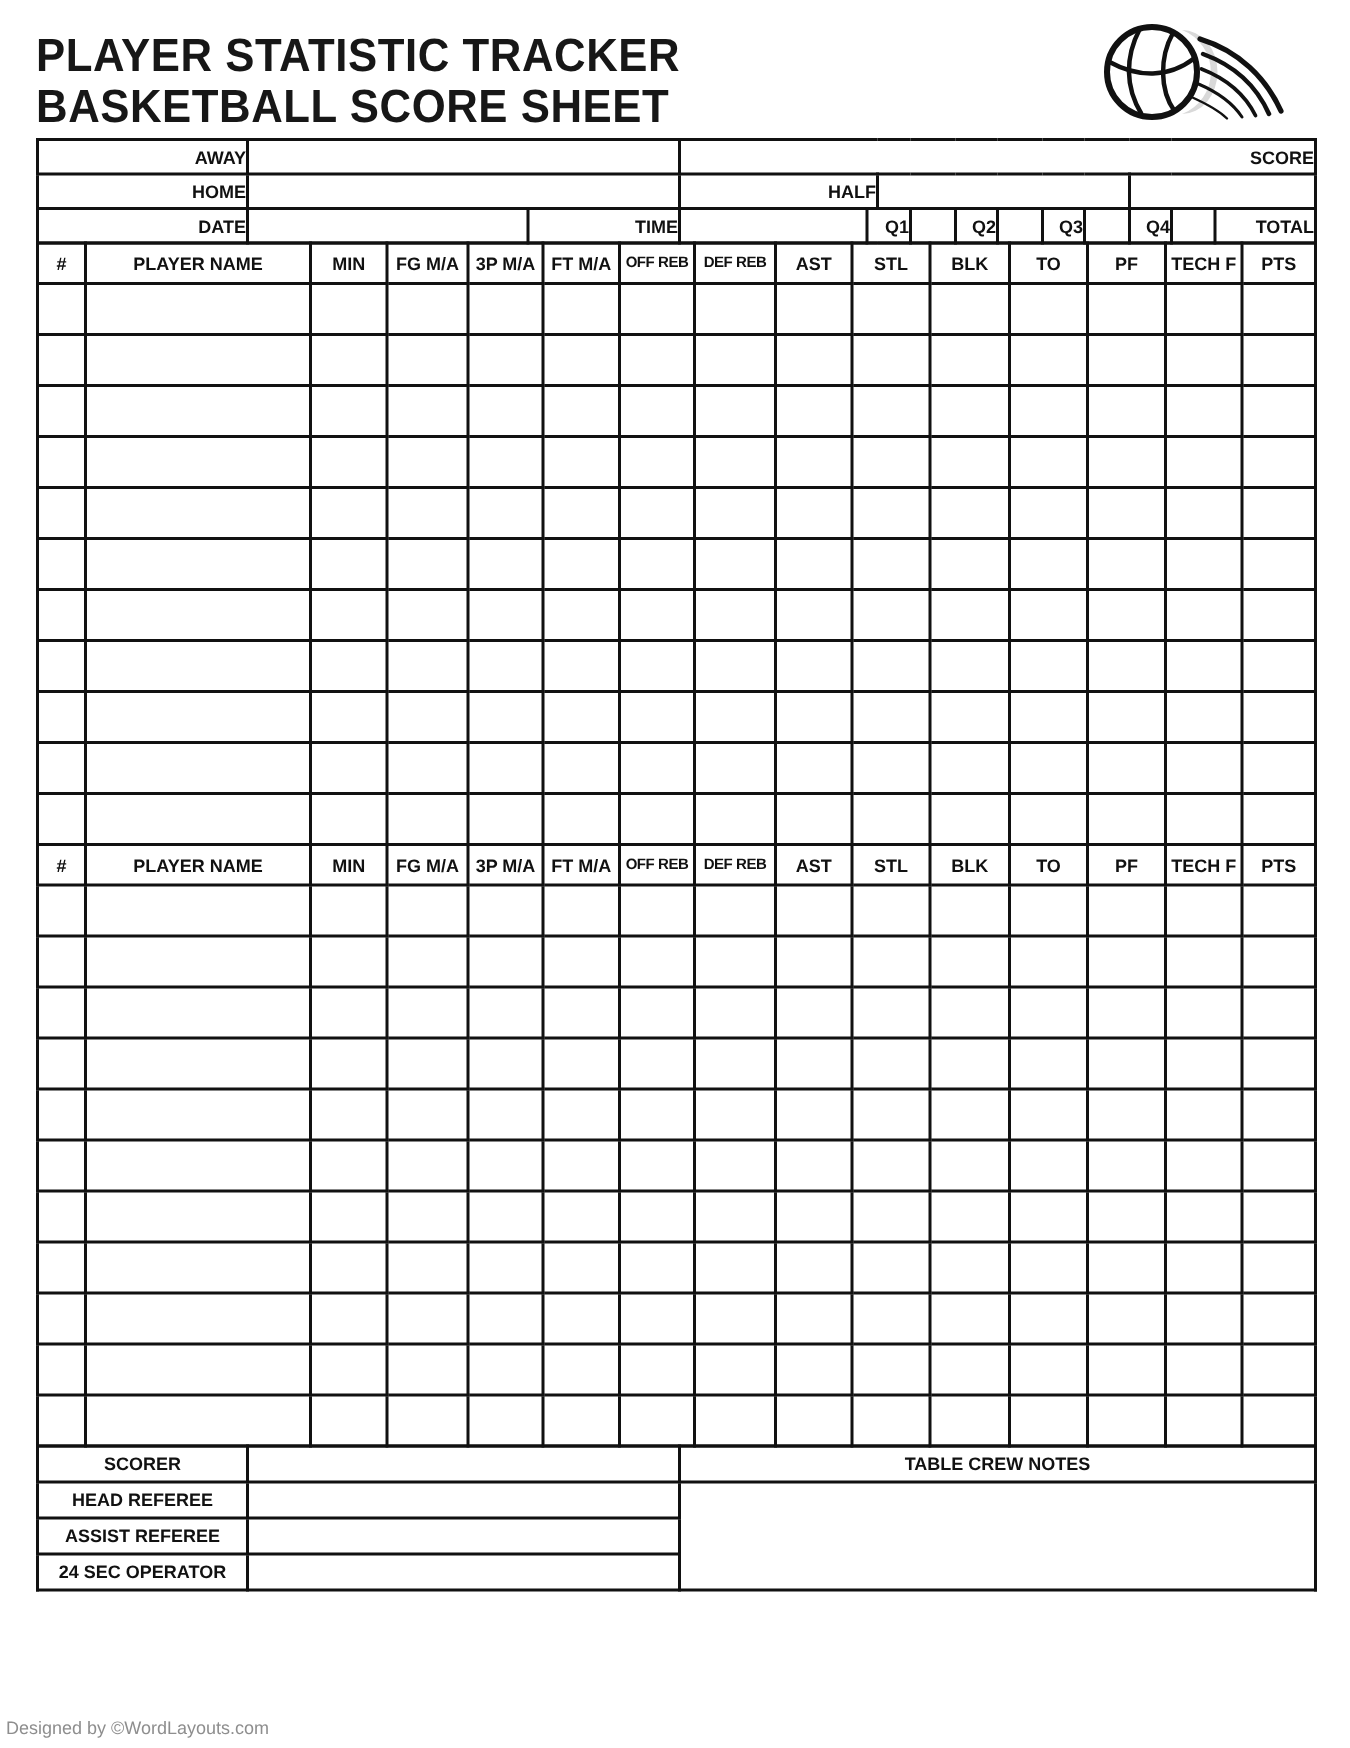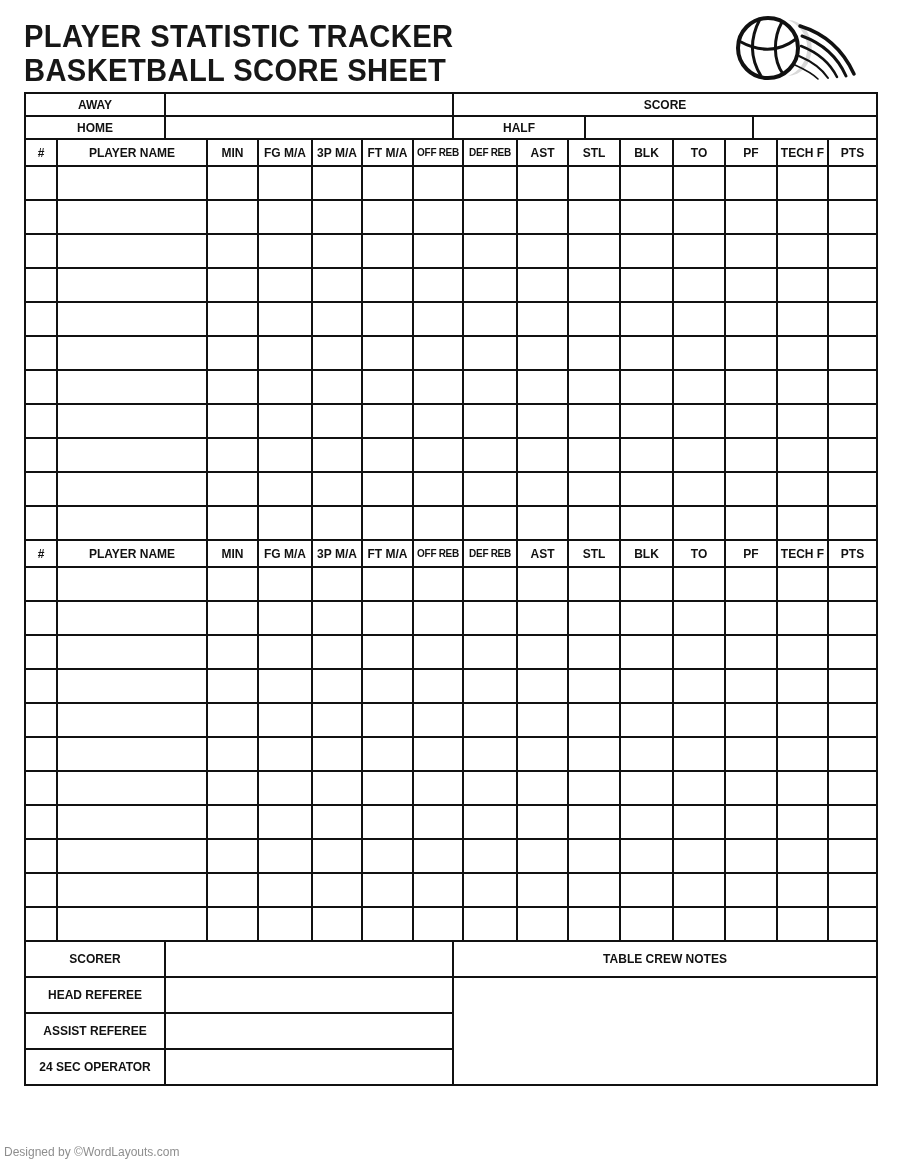--- a/index.html
+++ b/index.html
@@ -21,35 +21,35 @@
     line-height: 1.1; white-space: nowrap; color: #171717;
   }
   .logo-wrap { width: 150px; height: 80px; margin-right: 10px; }
 
   
   table { border-collapse: collapse; table-layout: fixed; width: 852px; }
   td, th { border: 2px solid #111; font-weight: 600; overflow: hidden; }
 
   
   .game-info { margin-top: 4px; }
-  .game-info td { height: 23px; font-size: 12px; text-align: center; vertical-align: middle; }
+  .game-info td { height: 23px; font-size: 12px; text-align: right; vertical-align: middle; }
   .game-info td.fill { background: #fff; }
 
   
   .stat-table { margin-top: -2px; }
   .stat-table th {
     height: 27px; font-size: 12px; font-weight: 600;
     text-align: center; vertical-align: middle; padding: 0 1px; white-space: nowrap;
   }
   .stat-table th.tight { font-size: 10px; letter-spacing: -0.3px; }
   .stat-table td { height: 34px; }
 
   
   .officials { margin-top: -2px; }
-  .officials td { height: 36px; font-size: 12px; text-align: center; vertical-align: middle; }
+  .officials td { height: 24px; font-size: 12px; text-align: center; vertical-align: middle; }
   .officials td.notes-area { height: auto; }
 
   
   .credit {
     position: absolute; left: 4px; bottom: 6px;
     font-size: 12px; color: #8e8e8e; font-weight: 400;
   }
 </style>
 </head>
 <body>
@@ -102,20 +102,35 @@
       <td>AWAY</td>
       <td colspan="2" class="fill"></td>
       <td colspan="11">SCORE</td>
     </tr>
     <tr>
       <td>HOME</td>
       <td colspan="2" class="fill"></td>
       <td colspan="2">HALF</td>
       <td colspan="6" class="fill"></td>
       <td colspan="3" class="fill"></td>
+    </tr>
+    <tr>
+      <td>DATE</td>
+      <td class="fill"></td>
+      <td>TIME</td>
+      <td class="fill"></td>
+      <td colspan="2">Q1</td>
+      <td class="fill"></td>
+      <td>Q2</td>
+      <td class="fill"></td>
+      <td>Q3</td>
+      <td class="fill"></td>
+      <td>Q4</td>
+      <td class="fill"></td>
+      <td>TOTAL</td>
     </tr>
   </tbody>
     </table>
 
   <table class="stat-table">
       <colgroup>
         <col style="width: 32px;">
         <col style="width: 150px;">
         <col style="width: 51px;">
         <col style="width: 54px;">

